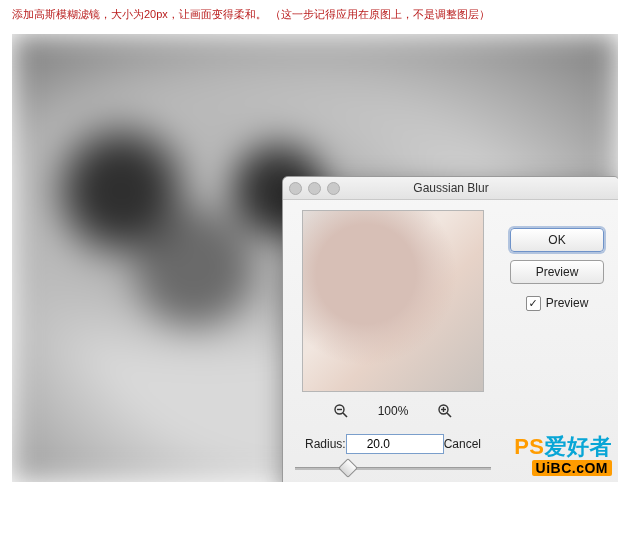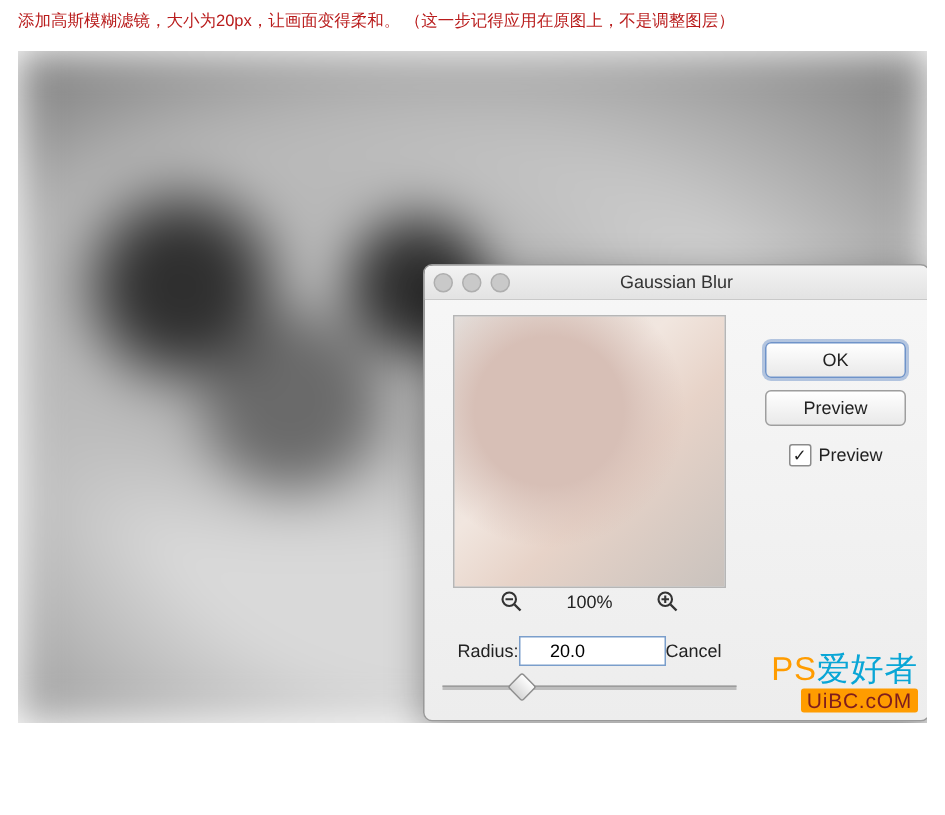--- a/index.html
+++ b/index.html
@@ -20,40 +20,40 @@
   .titlebar{position:relative;height:22px;border-bottom:1px solid #c9c9c9;border-radius:6px 6px 0 0;
     background:linear-gradient(#f3f3f3,#e3e3e3);display:flex;align-items:center;justify-content:center}
   .traffic{position:absolute;left:6px;top:5px;display:flex;gap:6px}
   .tl{width:11px;height:11px;border-radius:50%;background:#c9c9c9;border:1px solid #aeaeae}
   .title{font-size:12px;color:#333}
   .body{display:flex;padding:10px 10px 14px 10px;gap:12px}
   .left{flex:0 0 200px;display:flex;flex-direction:column;align-items:center}
   .preview{width:180px;height:180px;border:1px solid #b6b6b6;background:
     radial-gradient(circle at 35% 35%, #d7bfb6 0 30%, transparent 55%),
     linear-gradient(135deg,#e4e0dd 0%,#f1e6df 40%,#e7d3c8 60%,#c9c2bd 100%);}
-  .zoomrow{display:flex;align-items:center;gap:28px;font-size:12px}
+  .zoomrow{display:flex;align-items:center;gap:28px;margin-top:10px;font-size:12px}
   .zicon{width:18px;height:18px;display:flex;align-items:center;justify-content:center}
   .zicon svg{display:block}
   .radrow{display:flex;align-items:center;gap:0;margin-top:14px}
   .radinput{width:56px;height:18px;border:1px solid #7a9ecb;background:#fff;font-size:12px;padding:0 20px;display:flex;align-items:center;color:#000}
   .slider{position:relative;width:196px;height:16px;margin-top:6px}
   .track{position:absolute;left:0;right:0;top:7px;height:2px;background:#bdbdbd;border-top:1px solid #9c9c9c}
   .thumb{position:absolute;top:1px;left:46px;width:12px;height:12px;background:linear-gradient(#fdfdfd,#d7d7d7);border:1px solid #8e8e8e;border-radius:2px;transform:rotate(45deg)}
   .right{flex:1;display:flex;flex-direction:column;align-items:center;gap:8px;padding-top:18px}
   .btn{width:92px;height:22px;border:1px solid #9e9e9e;border-radius:4px;background:linear-gradient(#ffffff,#e9e9e9);
     display:flex;align-items:center;justify-content:center;font-size:12px;box-shadow:0 1px 0 #fff inset}
   .btn.primary{border-color:#6f93c9;box-shadow:0 0 0 2px rgba(111,147,201,.5)}
   .chkrow{display:flex;align-items:center;gap:5px;margin-top:4px}
   .chk{width:13px;height:13px;border:1px solid #8b8b8b;border-radius:2px;background:#fff;display:flex;align-items:center;justify-content:center;font-size:11px;color:#222}
   
-  .wm{position:absolute;right:6px;bottom:6px;font-weight:400;letter-spacing:.5px;text-align:right;line-height:1}
+  .wm{position:absolute;right:6px;bottom:6px;font-weight:700;letter-spacing:.5px;text-align:right;line-height:1}
   .wm .l1{font-size:22px}
   .wm .l1 .ps{color:#ff9c00}
   .wm .l1 .rest{color:#09a6d6}
-  .wm .l2{font-size:14px;color:#7f1d1d;background:#ff9c00;padding:1px 4px;display:inline-block;margin-top:2px;border-radius:2px}
+  .wm .l2{font-size:14px;color:#000000;background:#ff9c00;padding:1px 4px;display:inline-block;margin-top:2px;border-radius:2px}
 </style>
 </head>
 <body>
 
 <div class="caption">添加高斯模糊滤镜，大小为20px，让画面变得柔和。 （这一步记得应用在原图上，不是调整图层）</div>
 
 <div class="stage">
   <div class="bg"></div>
 
   <div class="dialog">

